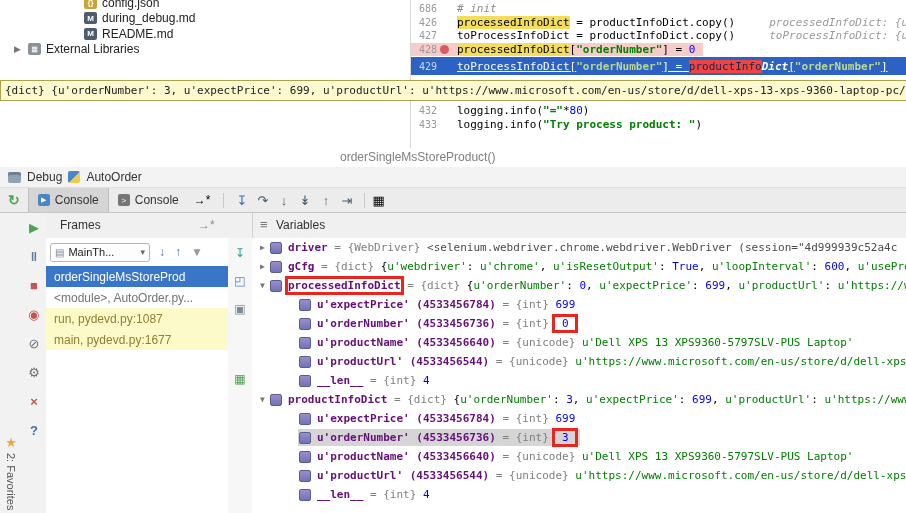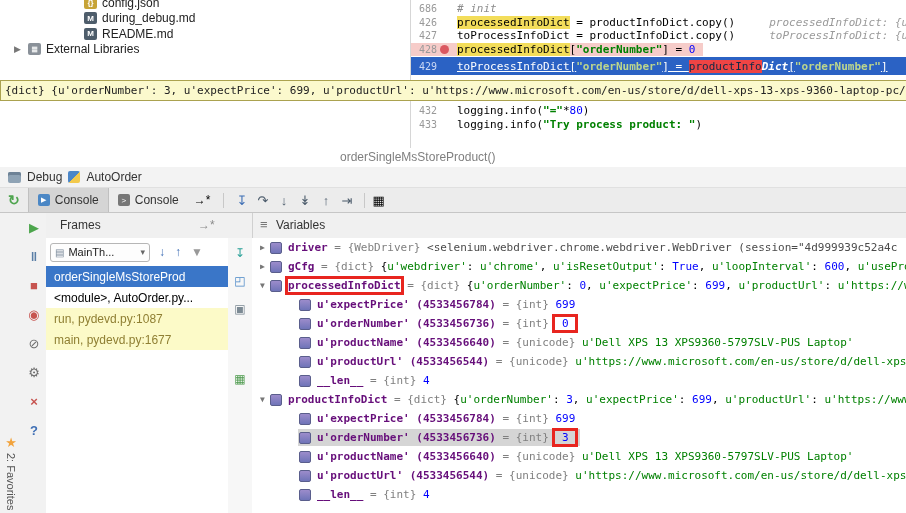--- a/index.html
+++ b/index.html
@@ -103,21 +103,21 @@
   #frames-panel{position:absolute;left:46px;top:25px;width:182px;height:275px;background:#fff;
                 border-right:1px solid #D6D6D6;overflow:hidden;}
   #frames-toolbar{height:28px;display:flex;align-items:center;padding-left:4px;gap:9px;}
   #thread-selector{width:100px;height:19px;border:1px solid #B6B6B6;border-radius:3px;background:#FDFDFD;
                    display:flex;align-items:center;gap:4px;padding:0 4px;font-size:11px;color:#222;
                    box-sizing:border-box;}
   .thread-icon{color:#7A8A9A;font-size:10px;}
   #thread-caret{margin-left:auto;color:#666;font-size:9px;}
   .frame-nav-icon{font-size:12px;font-weight:bold;}
   .frame-row{height:21px;display:flex;align-items:center;padding-left:8px;font-size:12px;
-             color:#000000;white-space:nowrap;}
+             color:#737373;white-space:nowrap;}
   .frame-row.selected{background:#3A76C8;color:#fff;}
   .frame-row.library{background:#FCFAC8;color:#8F7F33;}
 
   #mini-bar{position:absolute;left:228px;top:25px;width:24px;height:275px;background:#F7F7F7;
             border-right:1px solid #D6D6D6;}
   .mini-icon{position:absolute;left:0;width:24px;text-align:center;font-size:12px;}
 
   #variables-panel{position:absolute;left:252px;top:25px;width:654px;height:275px;background:#fff;
                    overflow:hidden;font-family:"DejaVu Sans Mono",monospace;font-size:11px;}
   .var-row{height:19px;display:flex;align-items:center;white-space:pre;}

